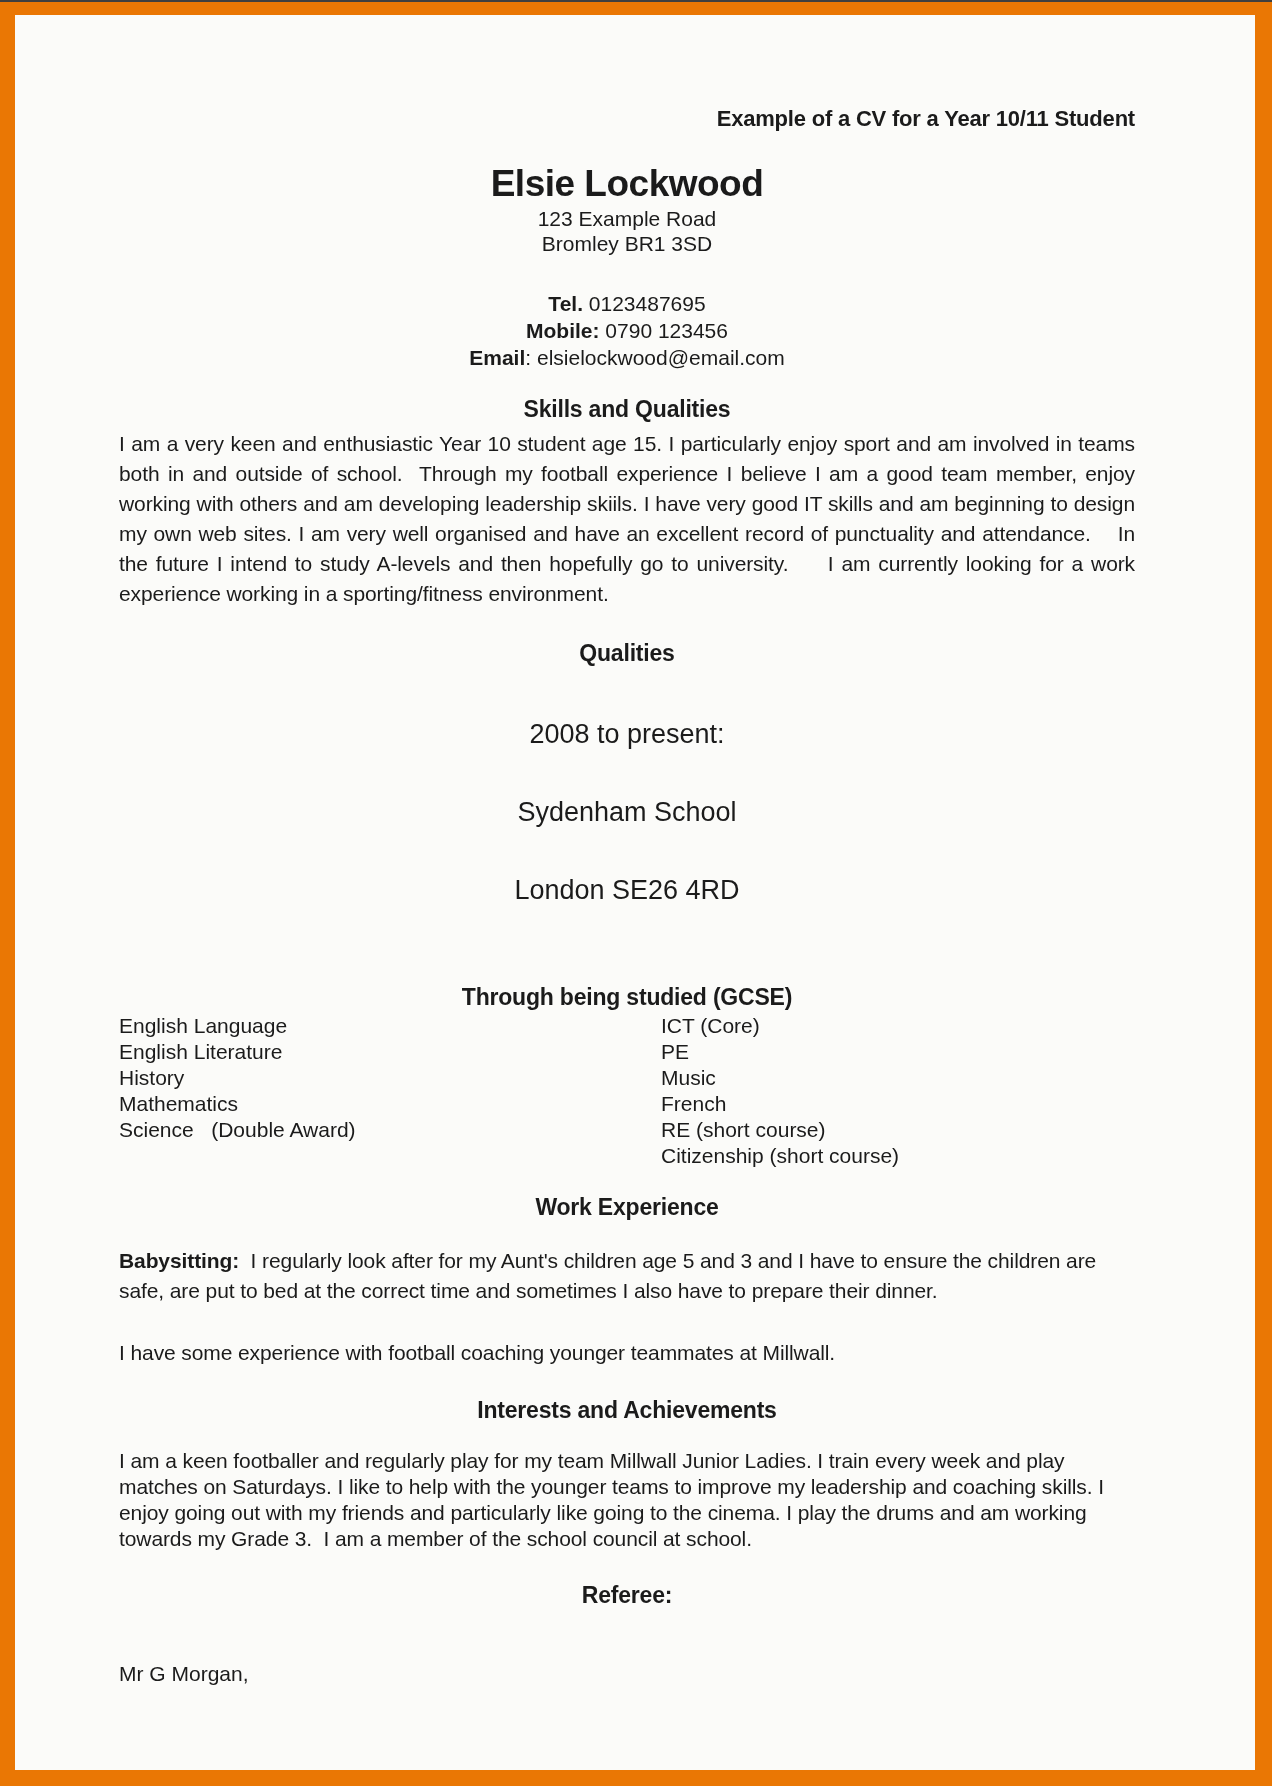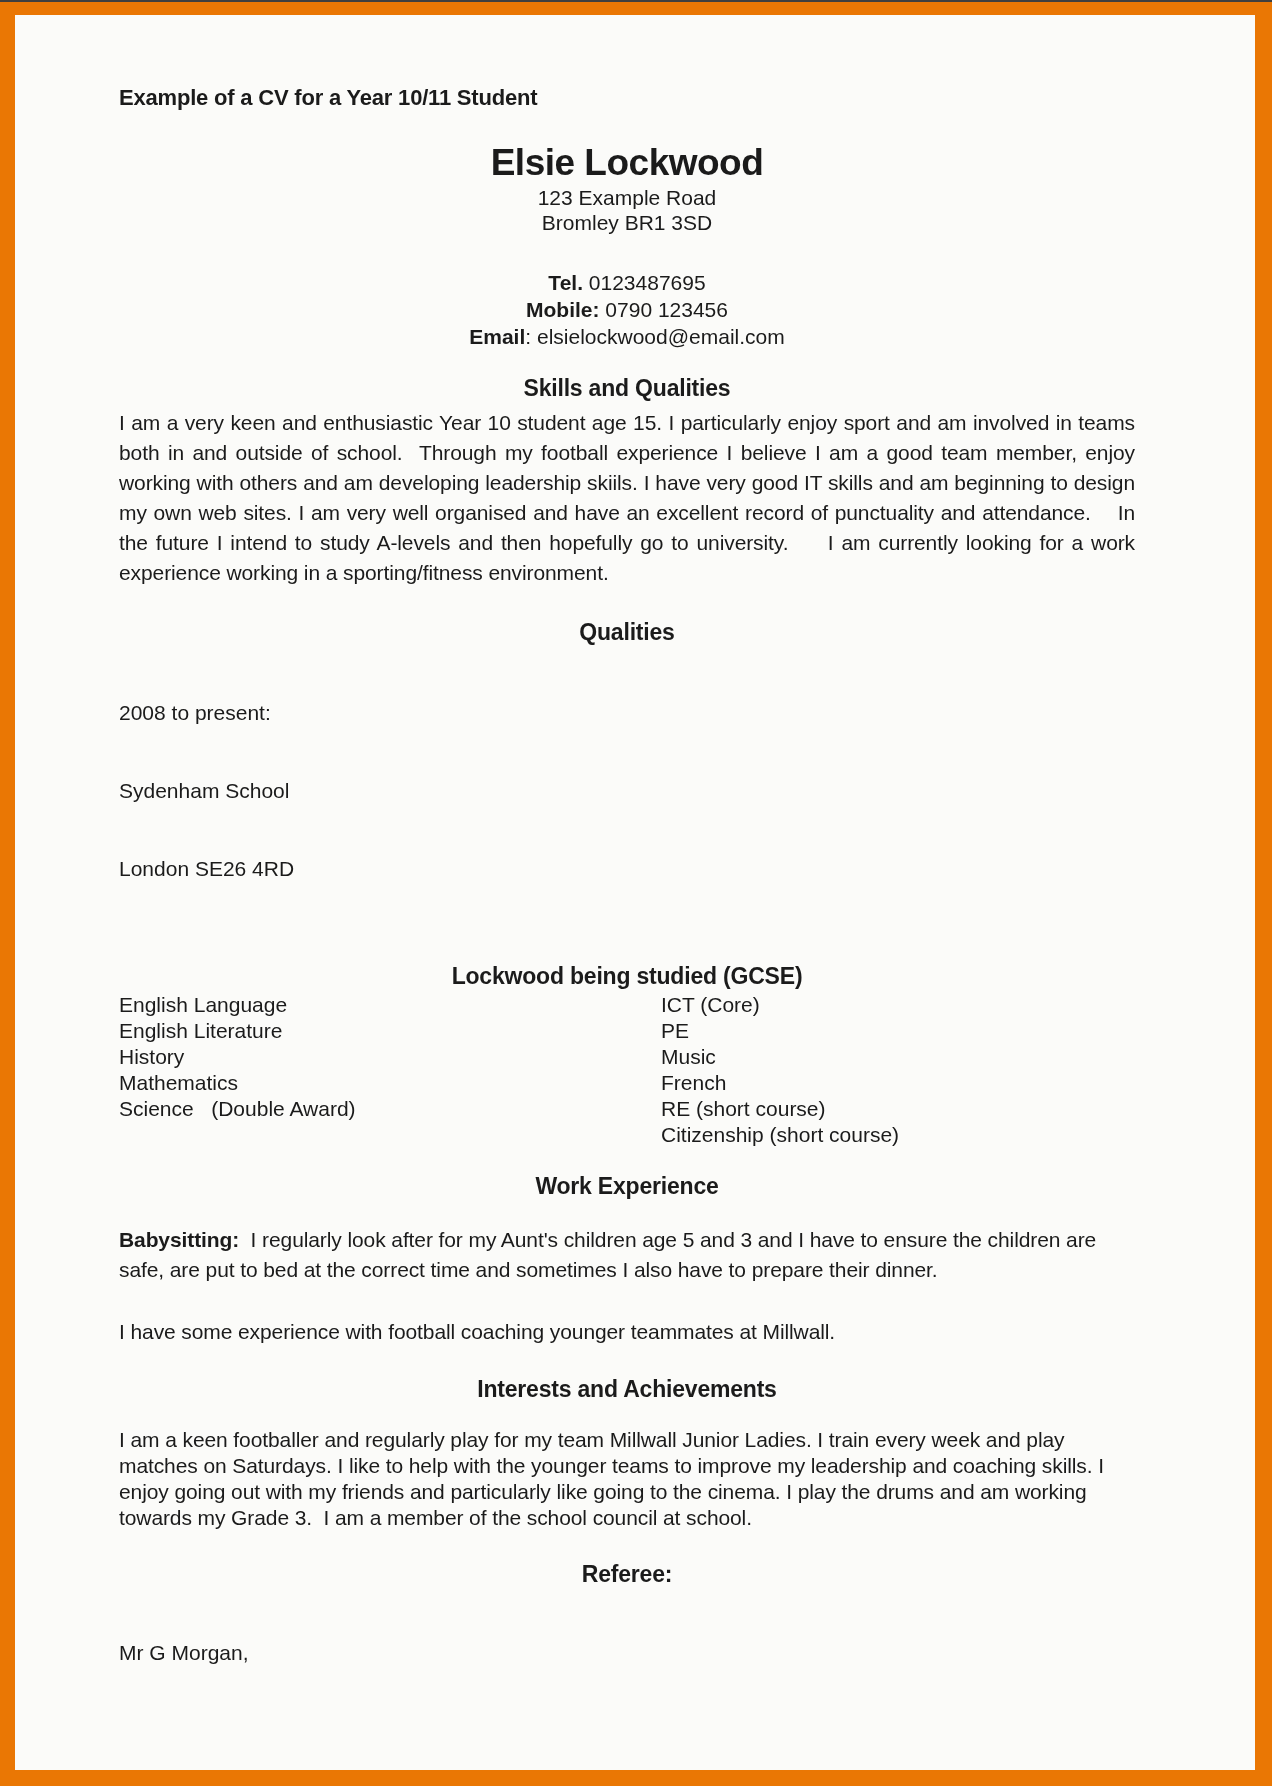--- a/index.html
+++ b/index.html
@@ -22,22 +22,22 @@
     position: absolute;
     left: 15px; top: 15px;
     width: 1240px; height: 1755px;
     background: #fbfbf9;
     box-sizing: border-box;
     padding: 0 120px 0 104px;
   }
   .center { text-align: center; }
   .bold { font-weight: 700; }
   .doc-title {
-    margin-top: 70px;
-    text-align: left;
+    margin-top: 91px;
+    text-align: right;
     font-size: 22px;
     line-height: 26px;
     font-weight: 700;
     letter-spacing: -0.2px;
   }
   .student-name {
     margin: 31px 0 0 0;
     text-align: center;
     font-size: 37px;
     line-height: 42px;
@@ -56,21 +56,21 @@
   .body-text {
     font-size: 21px;
     line-height: 30px;
     white-space: pre-wrap;
     letter-spacing: -0.1px;
   }
   .justify { text-align: justify; }
   .mt-skills-h { margin-top: 24px; }
   .mt-skills-p { margin-top: 6px; }
   .mt-edu-h { margin-top: 30px; }
-  .edu-lines { margin-top: 2px; font-size: 21px; line-height: 26px; white-space: pre-wrap; }
+  .edu-lines { margin-top: 2px; font-size: 27px; line-height: 26px; white-space: pre-wrap; text-align: center; }
   .mt-courses-h { margin-top: 28px; }
   .courses-row { margin-top: 2px; display: flex; }
   .courses-col-left { width: 542px; flex: 0 0 542px; }
   .courses-col-right { flex: 1; }
   .course-line { font-size: 21px; line-height: 26px; white-space: pre-wrap; }
   .mt-work-h { margin-top: 24px; }
   .mt-babysit { margin-top: 25px; }
   .mt-extra { margin-top: 32px; }
   .mt-interests-h { margin-top: 28px; }
   .mt-interests-p { margin-top: 24px; line-height: 26px; }
@@ -102,21 +102,21 @@
   <div class="section-heading mt-skills-h">Skills and Qualities</div>
   <div class="body-text justify mt-skills-p">I am a very keen and enthusiastic Year 10 student age 15. I particularly enjoy sport and am involved in teams both in and outside of school.  Through my football experience I believe I am a good team member, enjoy working with others and am developing leadership skiils. I have very good IT skills and am beginning to design my own web sites. I am very well organised and have an excellent record of punctuality and attendance.    In the future I intend to study A-levels and then hopefully go to university.     I am currently looking for a work experience working in a sporting/fitness environment.</div>
 
   <div class="section-heading mt-edu-h">Qualities</div>
   <div class="edu-lines">
     <div>2008 to present:</div>
     <div>Sydenham School</div>
     <div>London SE26 4RD</div>
   </div>
 
-  <div class="section-heading mt-courses-h">Lockwood being studied (GCSE)</div>
+  <div class="section-heading mt-courses-h">Through being studied (GCSE)</div>
   <div class="courses-row">
     <div class="courses-col-left">
       <div class="course-line">English Language</div>
       <div class="course-line">English Literature</div>
       <div class="course-line">History</div>
       <div class="course-line">Mathematics</div>
       <div class="course-line">Science   (Double Award)</div>
     </div>
     <div class="courses-col-right">
       <div class="course-line">ICT (Core)</div>

